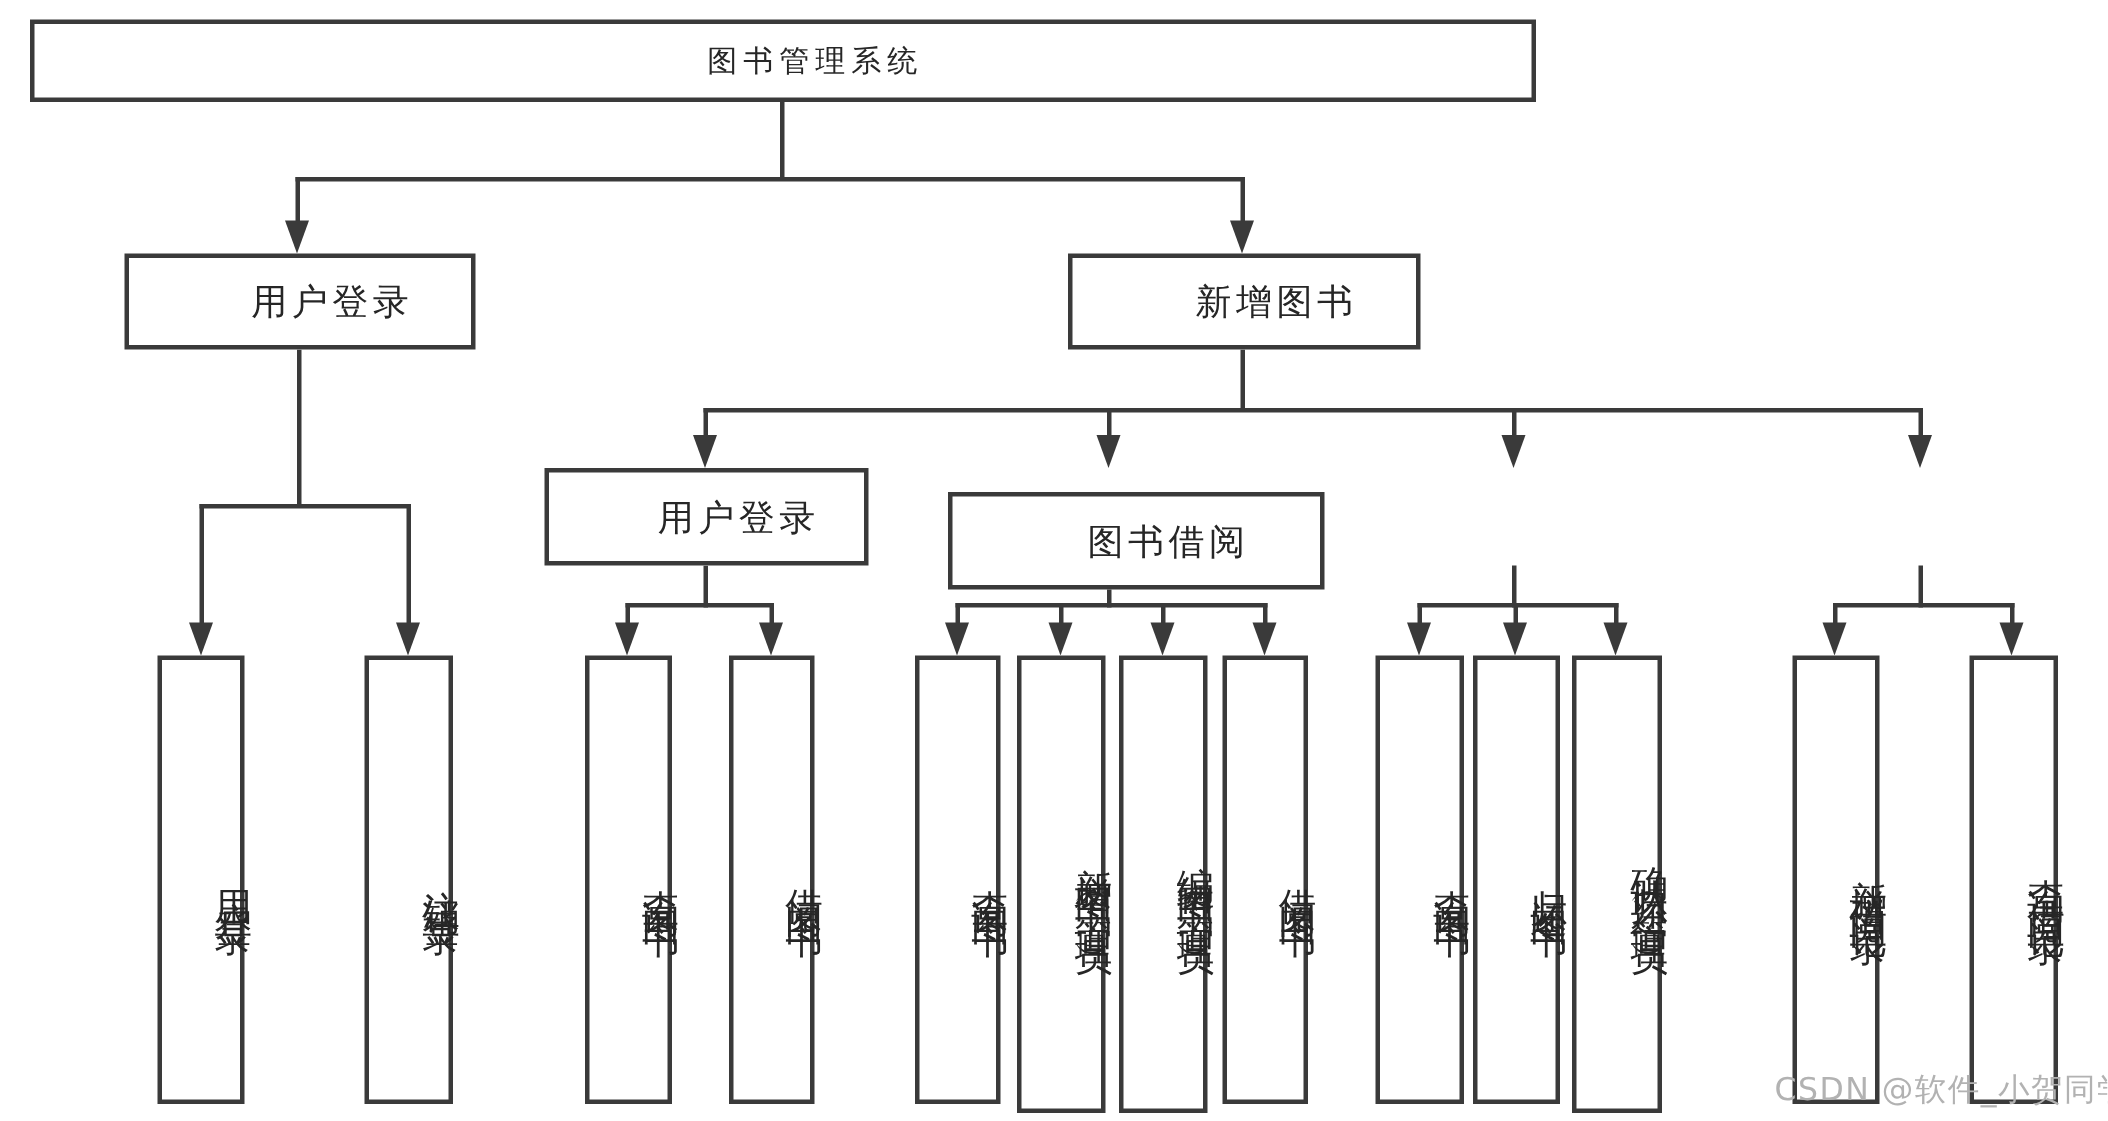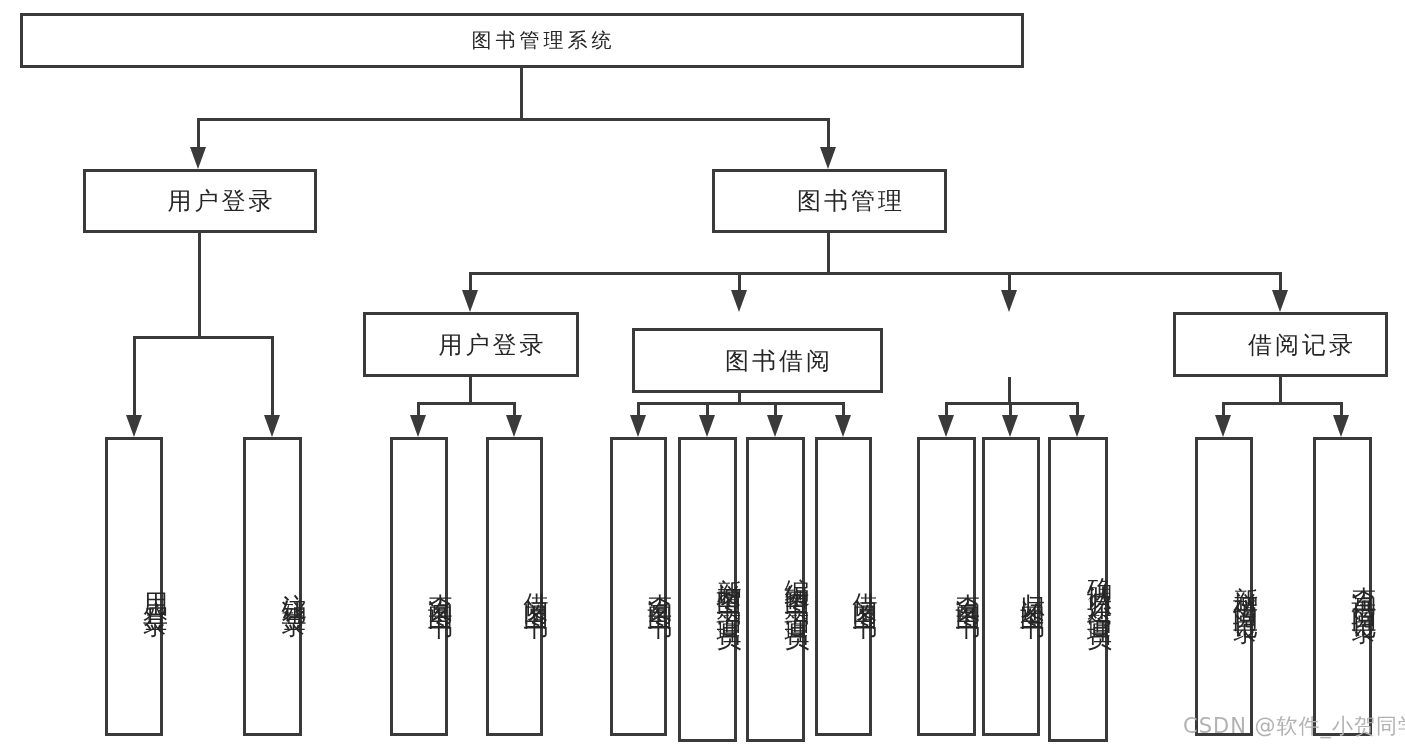--- a/index.html
+++ b/index.html
@@ -66,21 +66,21 @@
   <div class="hl" style="left:197px;top:118px;width:633px"></div>
   <div class="vl" style="left:197px;top:118px;height:32px"></div>
   <div class="arrow" style="left:190px;top:147px"></div>
   <div class="vl" style="left:827px;top:118px;height:32px"></div>
   <div class="arrow" style="left:820px;top:147px"></div>
 
   <div class="node" style="left:83px;top:169px;width:234px;height:64px">
     <span class="h-label">用户登录</span>
   </div>
   <div class="node" style="left:712px;top:169px;width:235px;height:64px">
-    <span class="h-label">图书管理</span>
+    <span class="h-label">新增图书</span>
   </div>
 
   <div class="vl" style="left:198px;top:233px;height:105px"></div>
   <div class="hl" style="left:133px;top:336px;width:141px"></div>
   <div class="vl" style="left:133px;top:336px;height:83px"></div>
   <div class="arrow" style="left:126px;top:415px"></div>
   <div class="vl" style="left:271px;top:336px;height:83px"></div>
   <div class="arrow" style="left:264px;top:415px"></div>
 
   <div class="vl" style="left:827px;top:233px;height:41px"></div>
@@ -92,23 +92,20 @@
   <div class="vl" style="left:1008px;top:272px;height:22px"></div>
   <div class="arrow" style="left:1001px;top:290px"></div>
   <div class="vl" style="left:1279px;top:272px;height:22px"></div>
   <div class="arrow" style="left:1272px;top:290px"></div>
 
   <div class="node" style="left:363px;top:312px;width:216px;height:65px">
     <span class="h-label">用户登录</span>
   </div>
   <div class="node" style="left:632px;top:328px;width:251px;height:65px">
     <span class="h-label">图书借阅</span>
-  </div>
-  <div class="node" style="left:1173px;top:312px;width:215px;height:65px">
-    <span class="h-label">借阅记录</span>
   </div>
 
   <div class="vl" style="left:469px;top:377px;height:28px"></div>
   <div class="hl" style="left:417px;top:402px;width:99px"></div>
   <div class="vl" style="left:417px;top:402px;height:17px"></div>
   <div class="arrow" style="left:410px;top:415px"></div>
   <div class="vl" style="left:513px;top:402px;height:17px"></div>
   <div class="arrow" style="left:506px;top:415px"></div>
 
   <div class="vl" style="left:738px;top:377px;height:28px"></div>

